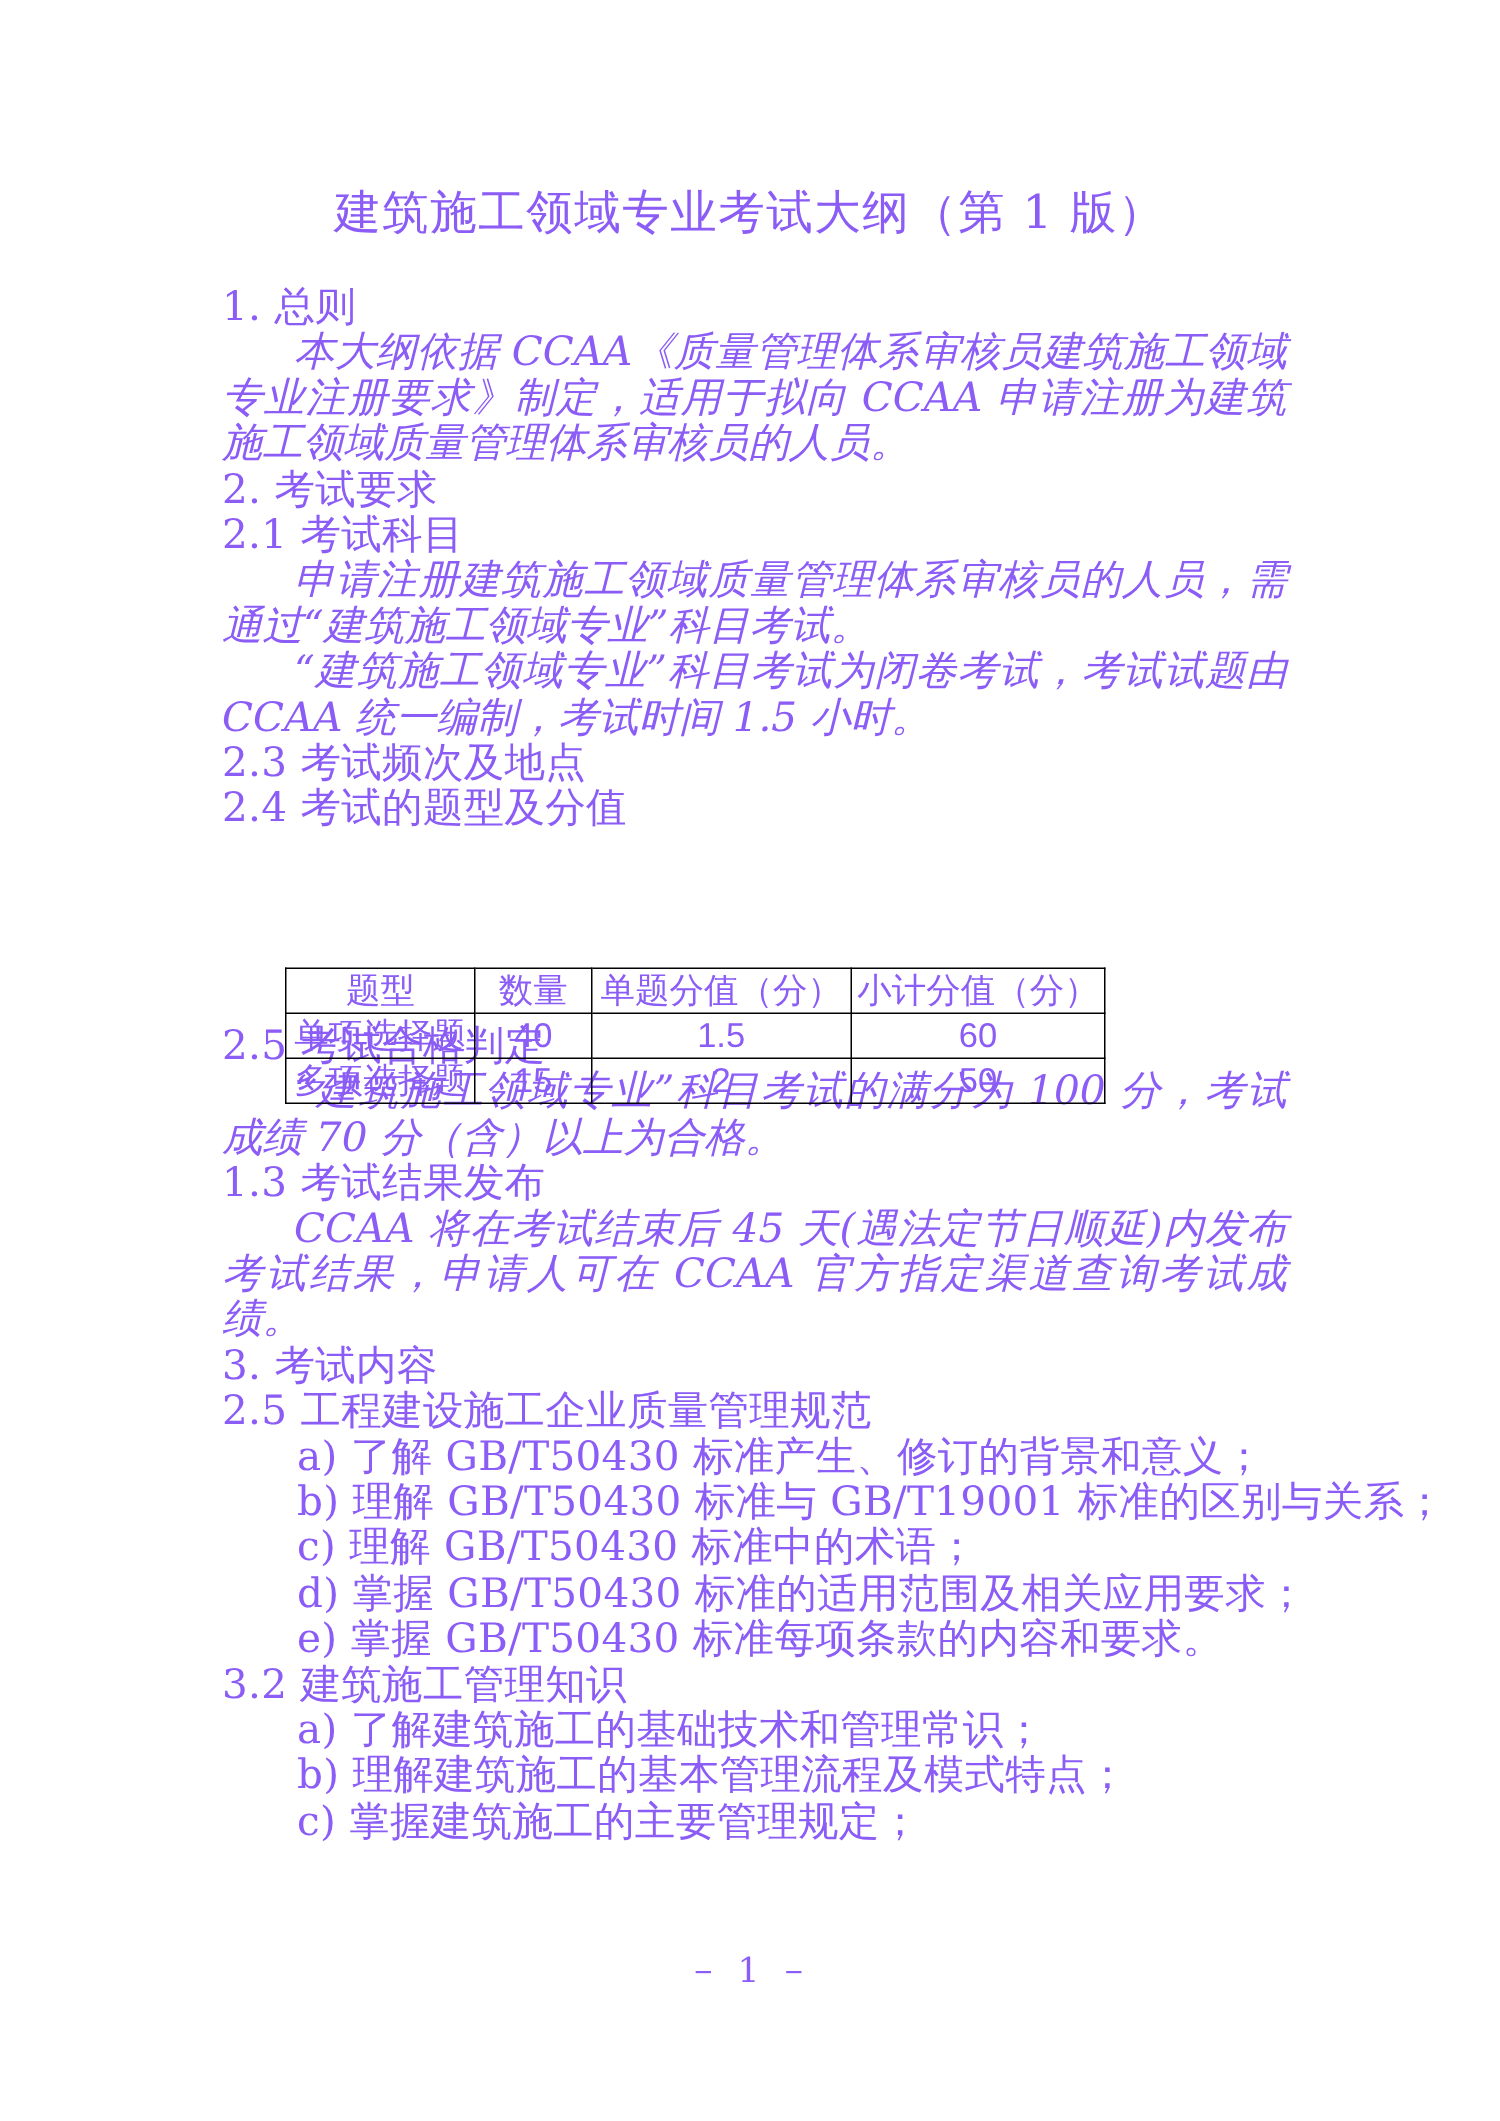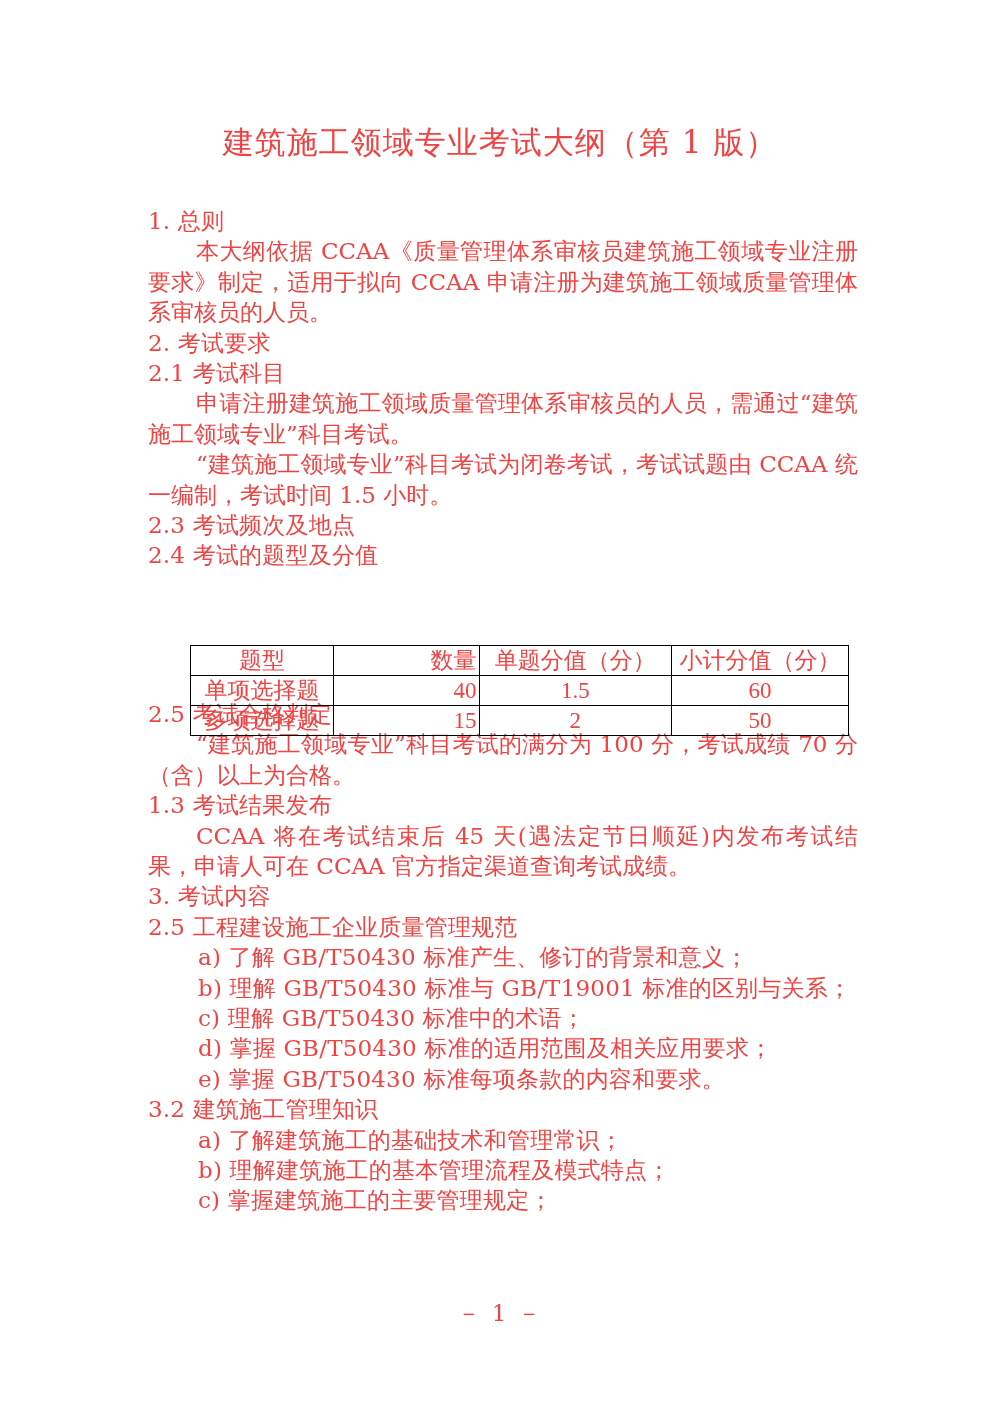--- a/index.html
+++ b/index.html
@@ -6,49 +6,50 @@
     margin: 0;
     padding: 0;
     background: #ffffff;
   }
   .page {
     position: relative;
     width: 1000px;
     height: 1414px;
     background: #ffffff;
     font-family: "DejaVu Serif", "Liberation Serif", serif;
-    color: #ef4444;
+    color: #8b5cf6;
     overflow: hidden;
   }
   .doc-title {
     position: absolute;
     top: 122px;
     left: 0;
     width: 1000px;
     text-align: center;
     font-size: 31px;
     line-height: 40px;
     letter-spacing: 1px;
     white-space: nowrap;
   }
   .body-block {
     position: absolute;
     left: 148px;
-    top: 206px;
+    top: 190px;
     width: 710px;
-    font-size: 23px;
+    font-size: 27px;
     line-height: 30.4px;
     text-align: justify;
     text-justify: inter-character;
   }
   .para {
     margin: 0;
     padding: 0;
     text-align: justify;
     text-justify: inter-character;
+    font-style: italic;
   }
   .heading {
     margin: 0;
     padding: 0;
     white-space: nowrap;
     letter-spacing: 0.2px;
   }
   .indent2 {
     text-indent: 48px;
   }
@@ -59,36 +60,36 @@
     white-space: nowrap;
     letter-spacing: 0.2px;
   }
   .table-slot {
     height: 128px;
   }
   table.score-table {
     position: absolute;
     left: 190px;
     top: 645px;
-    width: 659px;
+    width: 547px;
     border-collapse: collapse;
     font-size: 23px;
-    font-family: Liberation Serif, serif;
+    font-family: Liberation Sans, sans-serif;
   }
   table.score-table td {
     border: 1.4px solid #000000;
     height: 29px;
     text-align: center;
     vertical-align: middle;
     padding: 0 2px;
     line-height: 29px;
     white-space: nowrap;
   }
   table.score-table .c0 { width: 140px; }
-  table.score-table .c1 { width: 150px; text-align: right; }
+  table.score-table .c1 { width: 150px; }
   table.score-table .c2 { width: 190px; }
   table.score-table .c3 { width: 173px; margin-left: 44px; }
   .footer {
     position: absolute;
     left: 0;
     top: 1298px;
     width: 1000px;
     text-align: center;
     font-size: 23px;
     letter-spacing: 2px;

